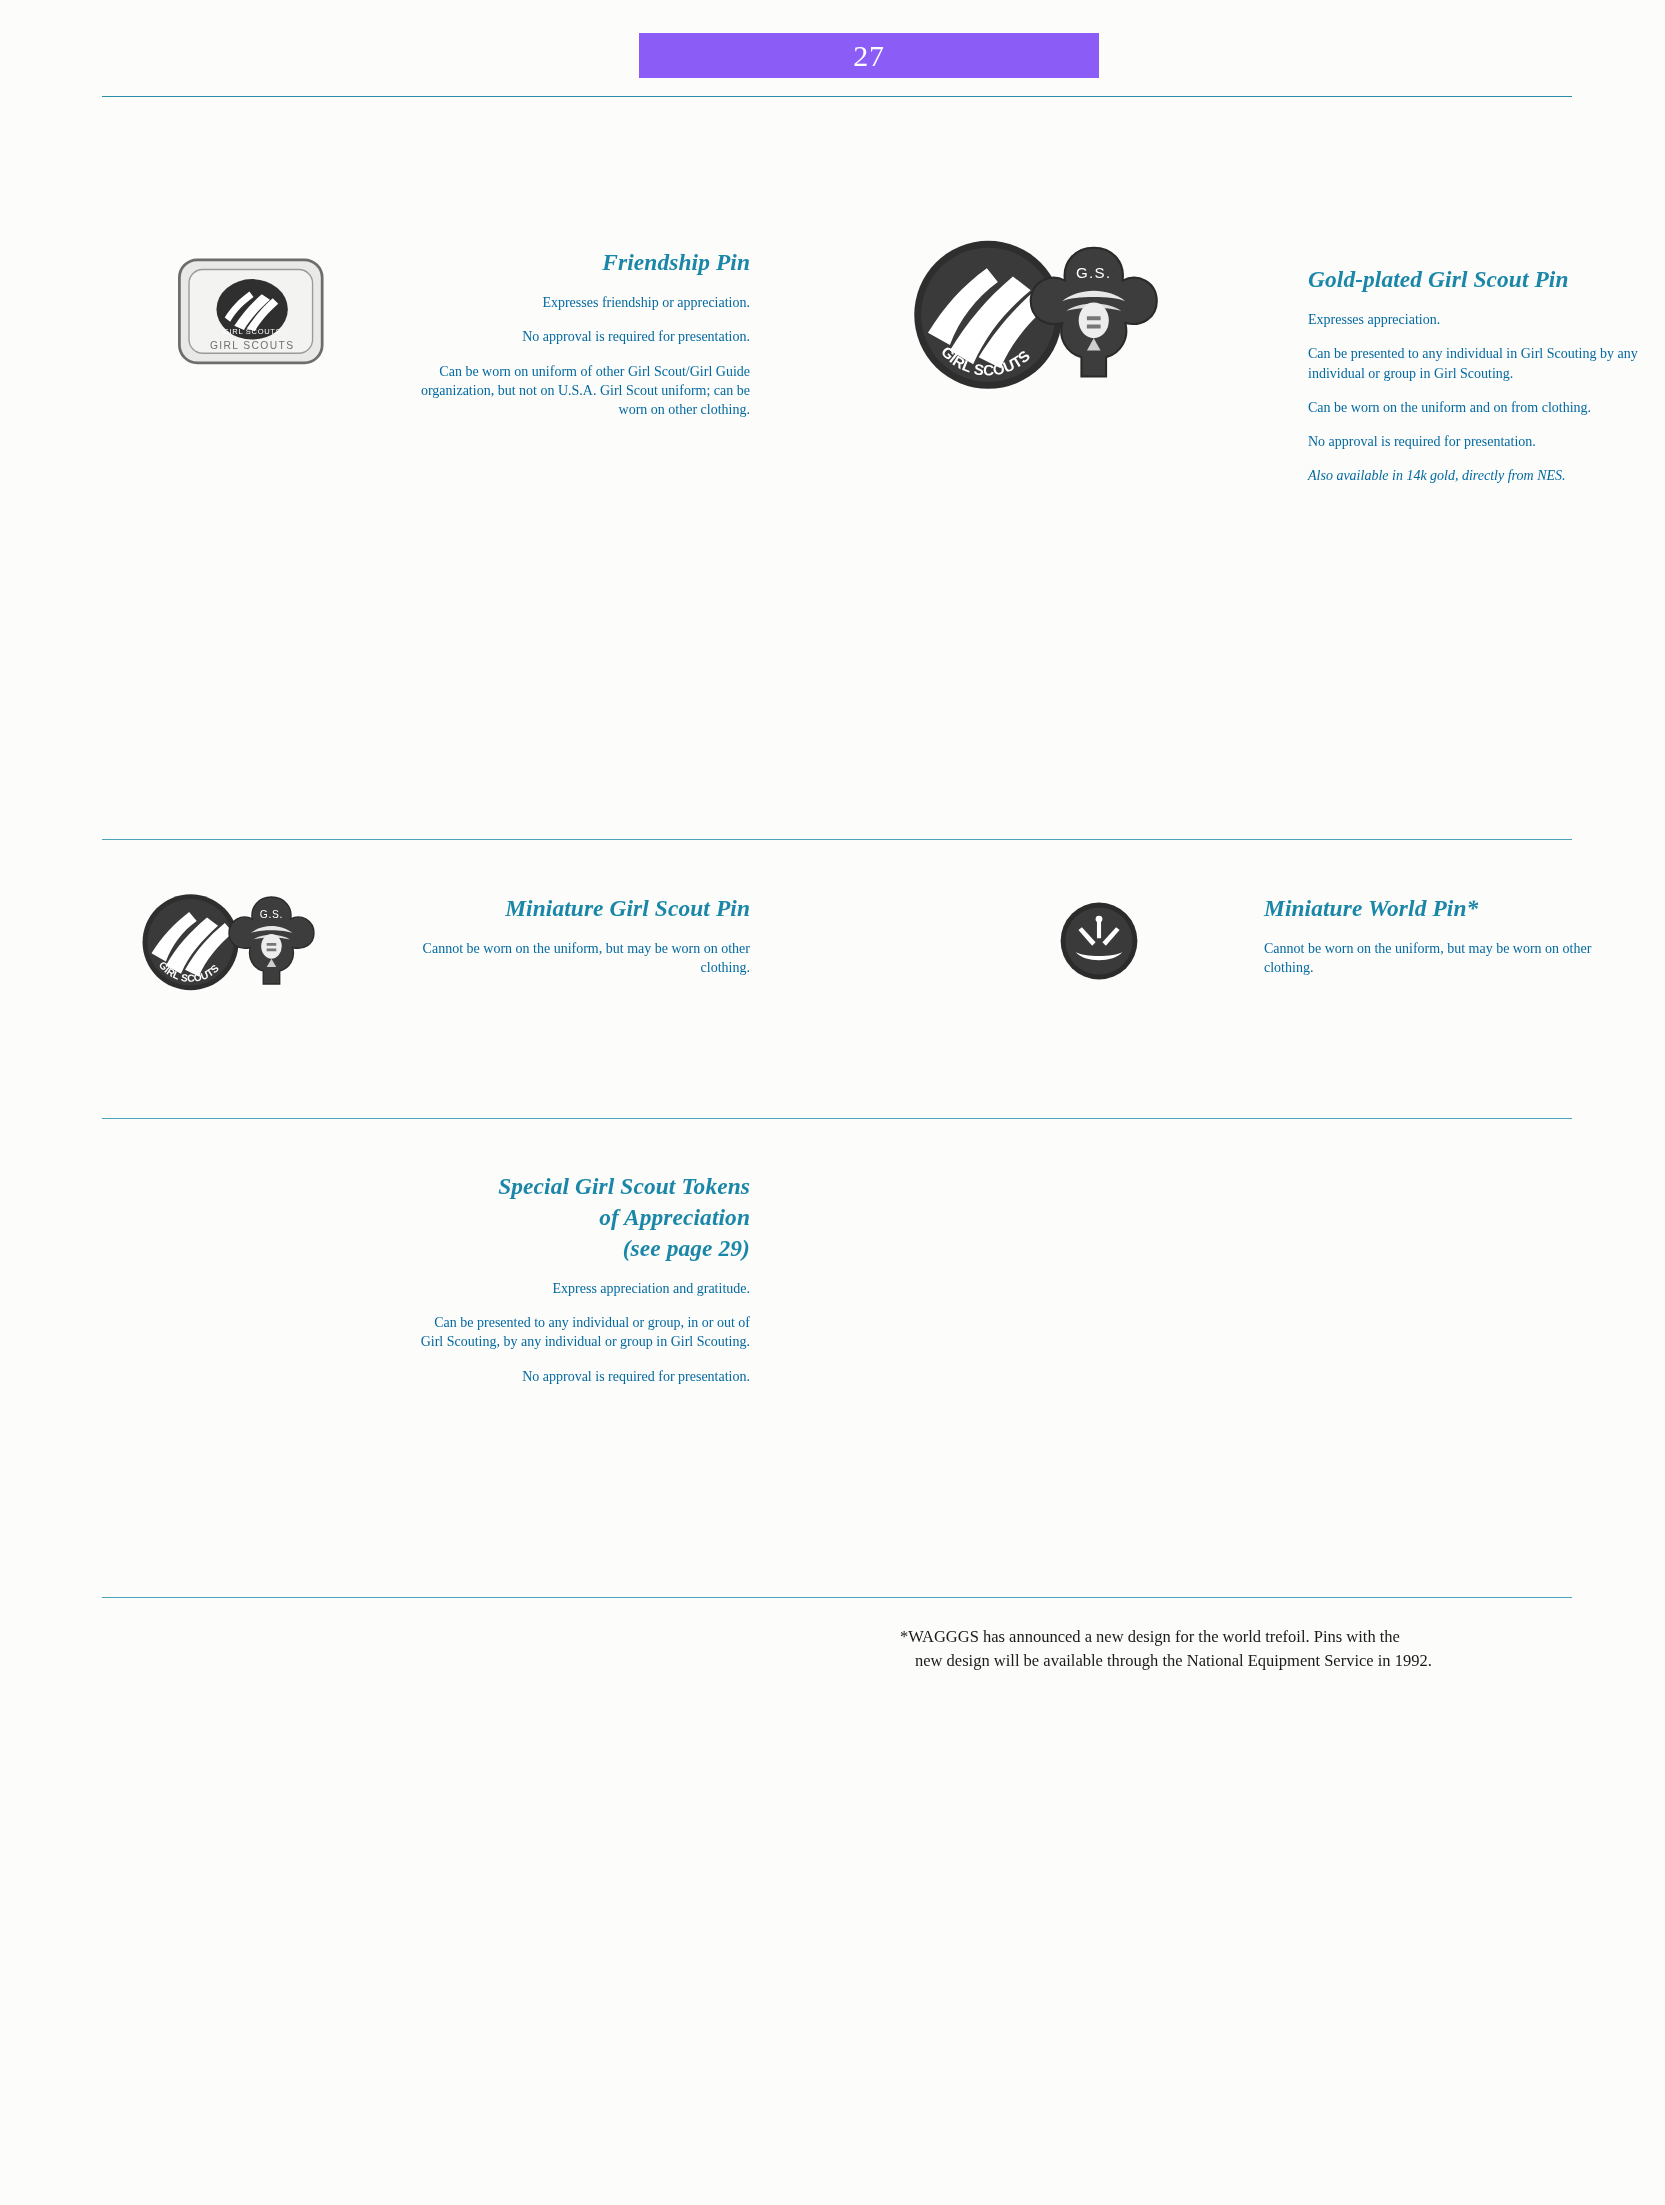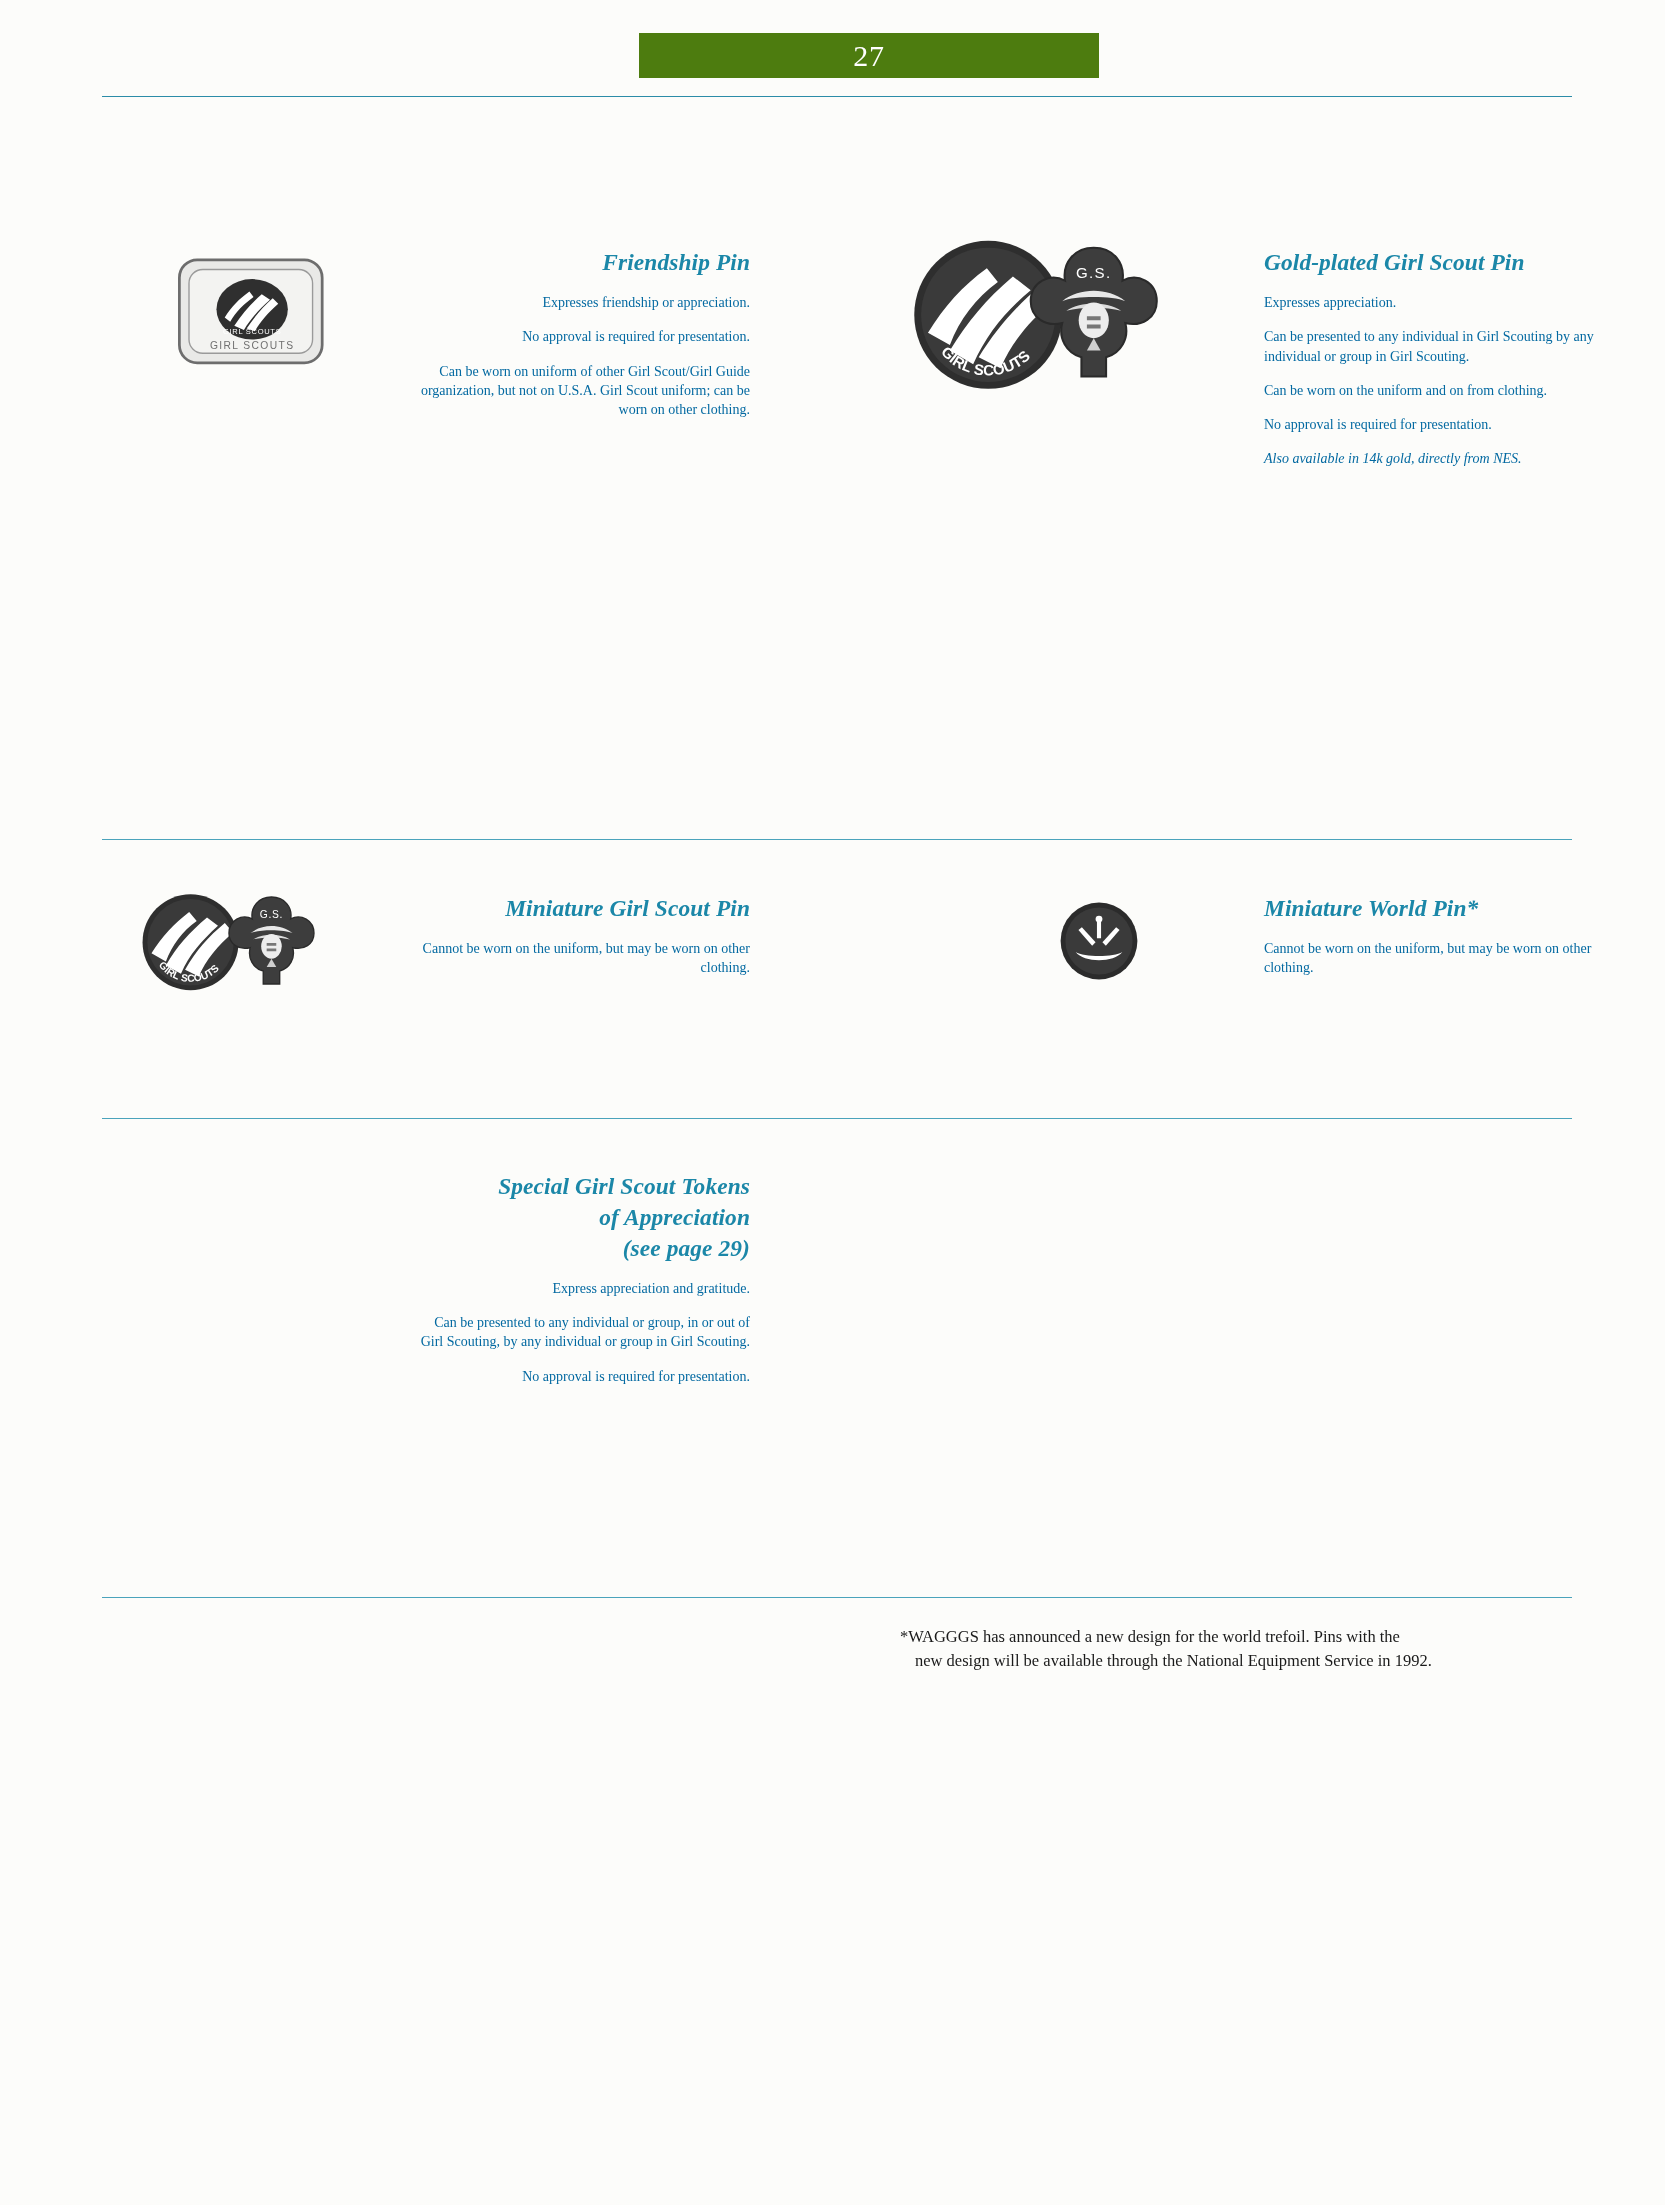--- a/index.html
+++ b/index.html
@@ -21,21 +21,21 @@
     background: #fcfcfa;
   }
 
   
   .page-number-bar {
     position: absolute;
     left: 639px;
     top: 33px;
     width: 460px;
     height: 45px;
-    background: #4d7c0f;
+    background: #8b5cf6;
     color: #ffffff;
     display: flex;
     align-items: center;
     justify-content: center;
     font-family: "Liberation Serif", serif;
     font-size: 30px;
     letter-spacing: 0.7px;
   }
   .header-rule {
     position: absolute;
@@ -77,21 +77,21 @@
     color: #0369a1;
   }
   .entry p:last-child { margin-bottom: 0; }
   .entry p.italic { font-style: italic; }
 
   
   .col-left-text  { left: 420px; width: 330px; text-align: right; }
   .col-right-text { left: 1264px; width: 330px; }
 
   .e-friendship  { top: 247px; }
-  .e-gold        { top: 247px; }
+  .e-gold        { top: 264px; margin-left: 44px; }
   .e-mini-gs     { top: 893px; }
   .e-mini-world  { top: 893px; }
   .e-tokens      { top: 1171px; }
 
   
   .footnote {
     position: absolute;
     left: 900px;
     top: 1625px;
     width: 680px;

